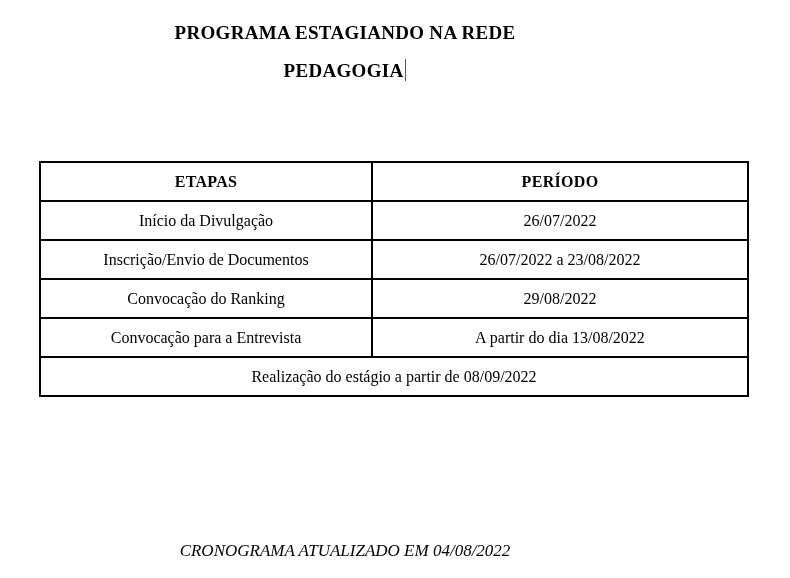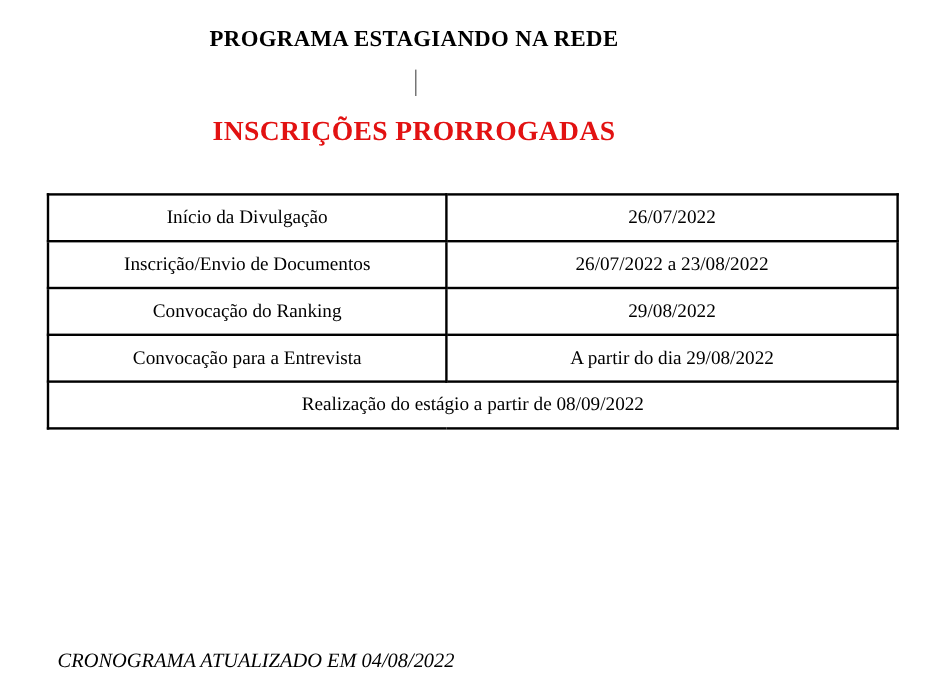--- a/index.html
+++ b/index.html
@@ -51,61 +51,64 @@
   }
   table.schedule th { font-weight: bold; letter-spacing: 0.3px; }
   col.c-etapas  { width: 332px; }
   col.c-periodo { width: 376px; }
 
   .footer-note {
     position: absolute;
     left: 0;
     top: 541px;
     width: 100%;
+    text-align: center;
     font-style: italic;
     font-size: 17px;
-    margin-left: 48px;
   }
 </style>
 </head>
 <body>
 
 <div class="doc">
 
   <div class="titles">
     <div class="title-line">
       <span>PROGRAMA ESTAGIANDO NA REDE</span>
     </div>
     <div class="title-line">
-      <span class="caret"></span>
+      <span>PEDAGOGIA</span><span class="caret"></span>
     </div>
-    <div class="subtitle-line" id="subtitle" style="color: rgb(226, 18, 18);">INSCRIÇÕES PRORROGADAS</div>
   </div>
 
   <table class="schedule">
     <colgroup>
         <col class="c-etapas">
         <col class="c-periodo">
       </colgroup>
     <tbody>
+        <tr>
+      <th>ETAPAS</th>
+      <th>PERÍODO</th>
+    </tr>
     <tr>
       <td>Início da Divulgação</td>
       <td>26/07/2022</td>
     </tr>
     <tr>
       <td>Inscrição/Envio de Documentos</td>
       <td>26/07/2022 a 23/08/2022</td>
     </tr>
     <tr>
       <td>Convocação do Ranking</td>
       <td>29/08/2022</td>
     </tr>
     <tr>
       <td>Convocação para a Entrevista</td>
-      <td>A partir do dia 29/08/2022</td>
+      <td>A partir do dia 13/08/2022</td>
     </tr>
     <tr>
       <td colspan="2">Realização do estágio a partir de 08/09/2022</td>
     </tr>
   </tbody>
     </table>
 
   <div class="footer-note">CRONOGRAMA ATUALIZADO EM 04/08/2022</div>
 
 </div>

